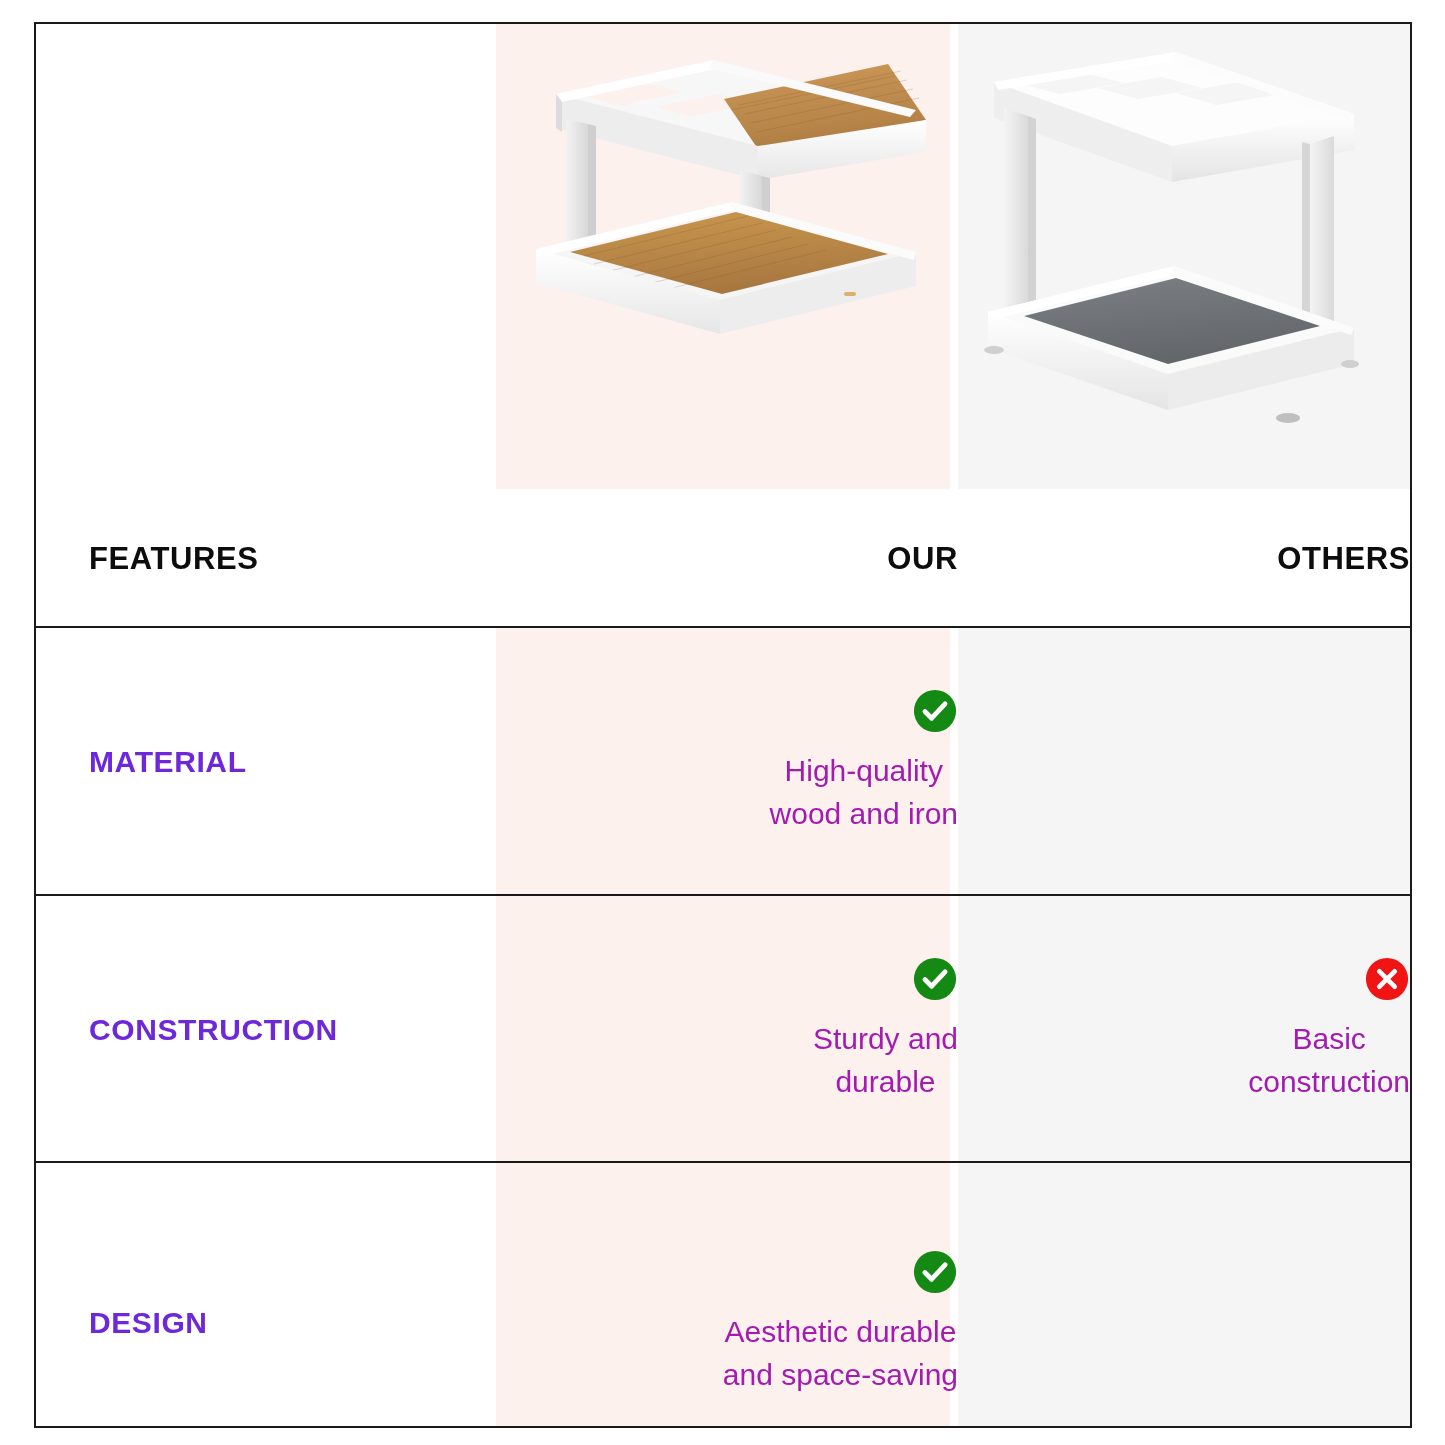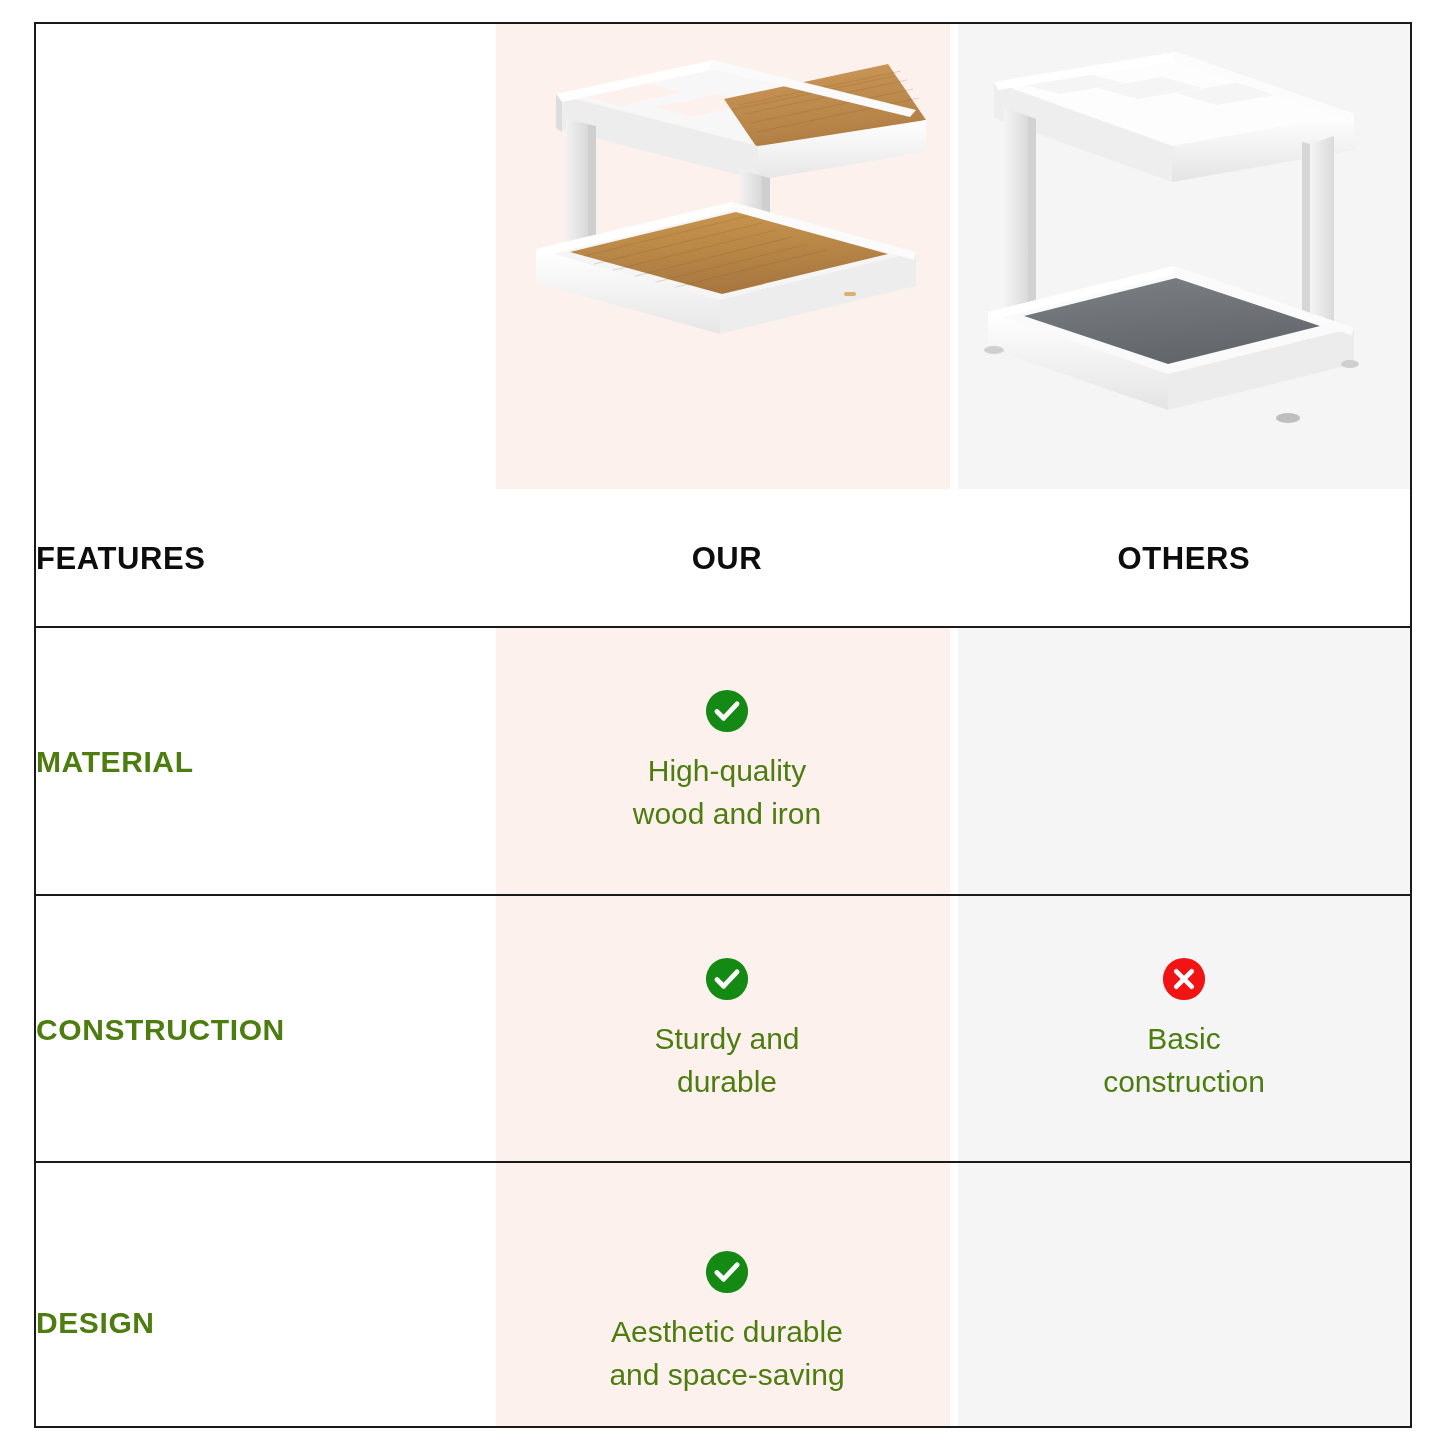--- a/index.html
+++ b/index.html
@@ -57,28 +57,29 @@
     position: absolute;
     left: 0;
     right: 0;
   }
   .cell {
     position: absolute;
     top: 0;
     bottom: 0;
     display: flex;
     flex-direction: column;
-    align-items: center;
+    align-items: flex-end;
     justify-content: center;
     box-sizing: border-box;
   }
   .cell-feature {
     left: 0;
     width: 460px;
     align-items: flex-start;
+    padding-left: 53px;
   }
   .cell-our    { left: 460px; width: 462px; }
   .cell-others { left: 922px; width: 452px; }
 
   
   #image-band { top: 0; height: 465px; }
   .product-stage {
     position: relative;
     width: 100%;
     height: 100%;
@@ -106,35 +107,35 @@
   
   .content-row { height: 265px; }
   #row-material     { top: 604px; height: 267px; }
   #row-construction { top: 873px; height: 265px; border-radius: 26px; }
   #row-design       { top: 1140px; height: 318px; }
 
   .feature-label {
     font-size: 30px;
     font-weight: bold;
     letter-spacing: 0.6px;
-    color: #4d7c0f;
+    color: #6d28d9;
     white-space: nowrap;
   }
 
   .status-icon {
     width: 46px;
     height: 46px;
     display: block;
     margin-bottom: 16px;
   }
 
   .cell-text {
     font-size: 30px;
     line-height: 1.42;
-    color: #4d7c0f;
+    color: #a21caf;
     text-align: center;
     white-space: pre-line;
   }
 
   
   .shelf-svg { display: block; }
 </style>
 </head>
 <body>
 

